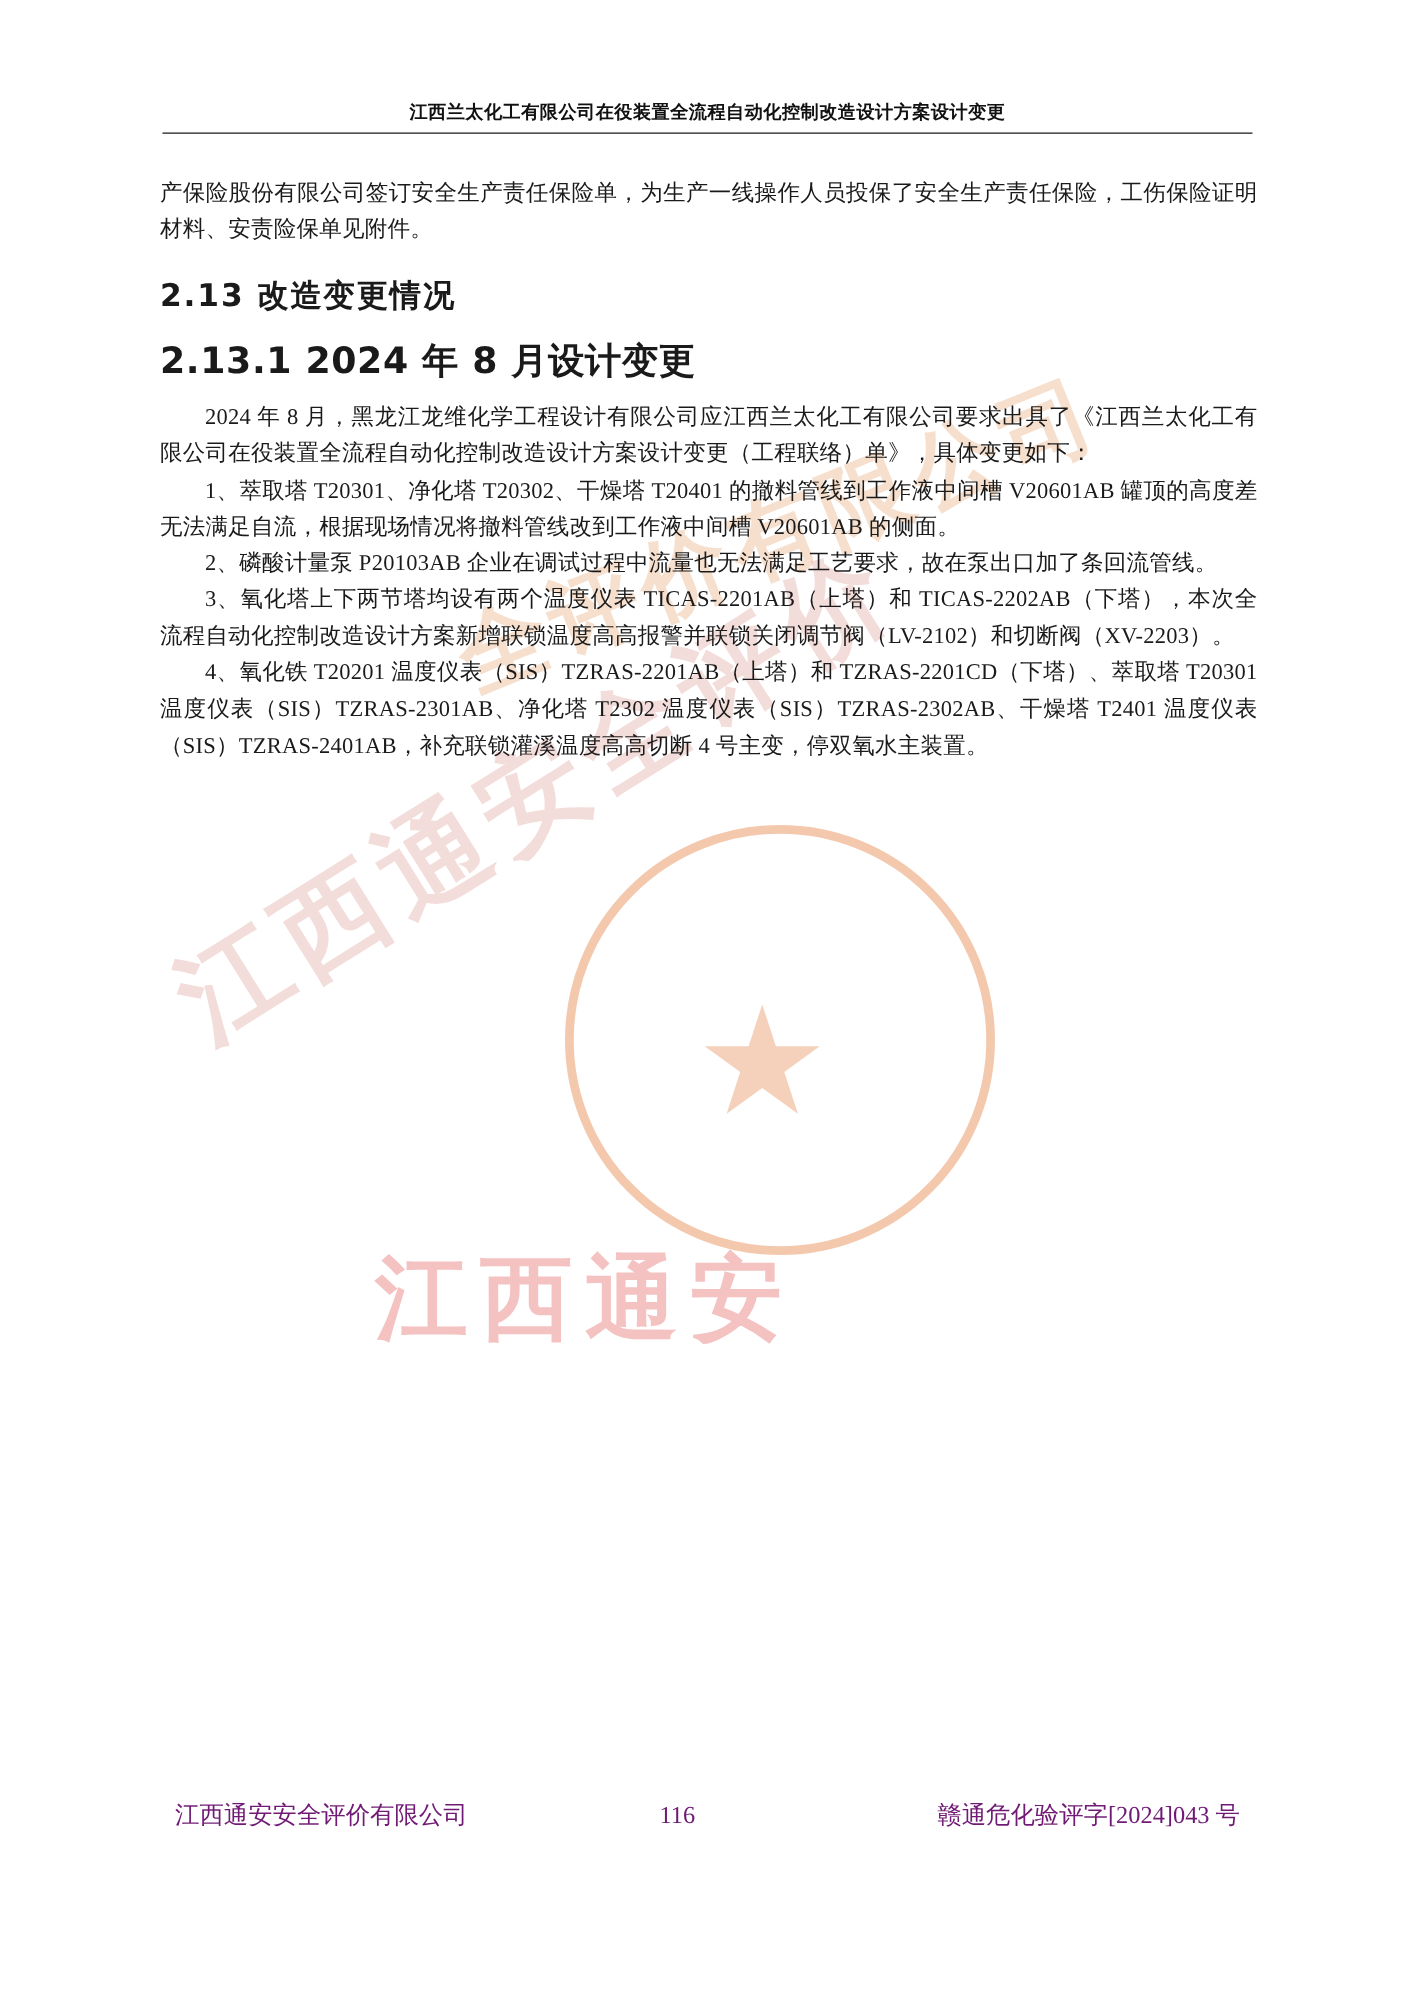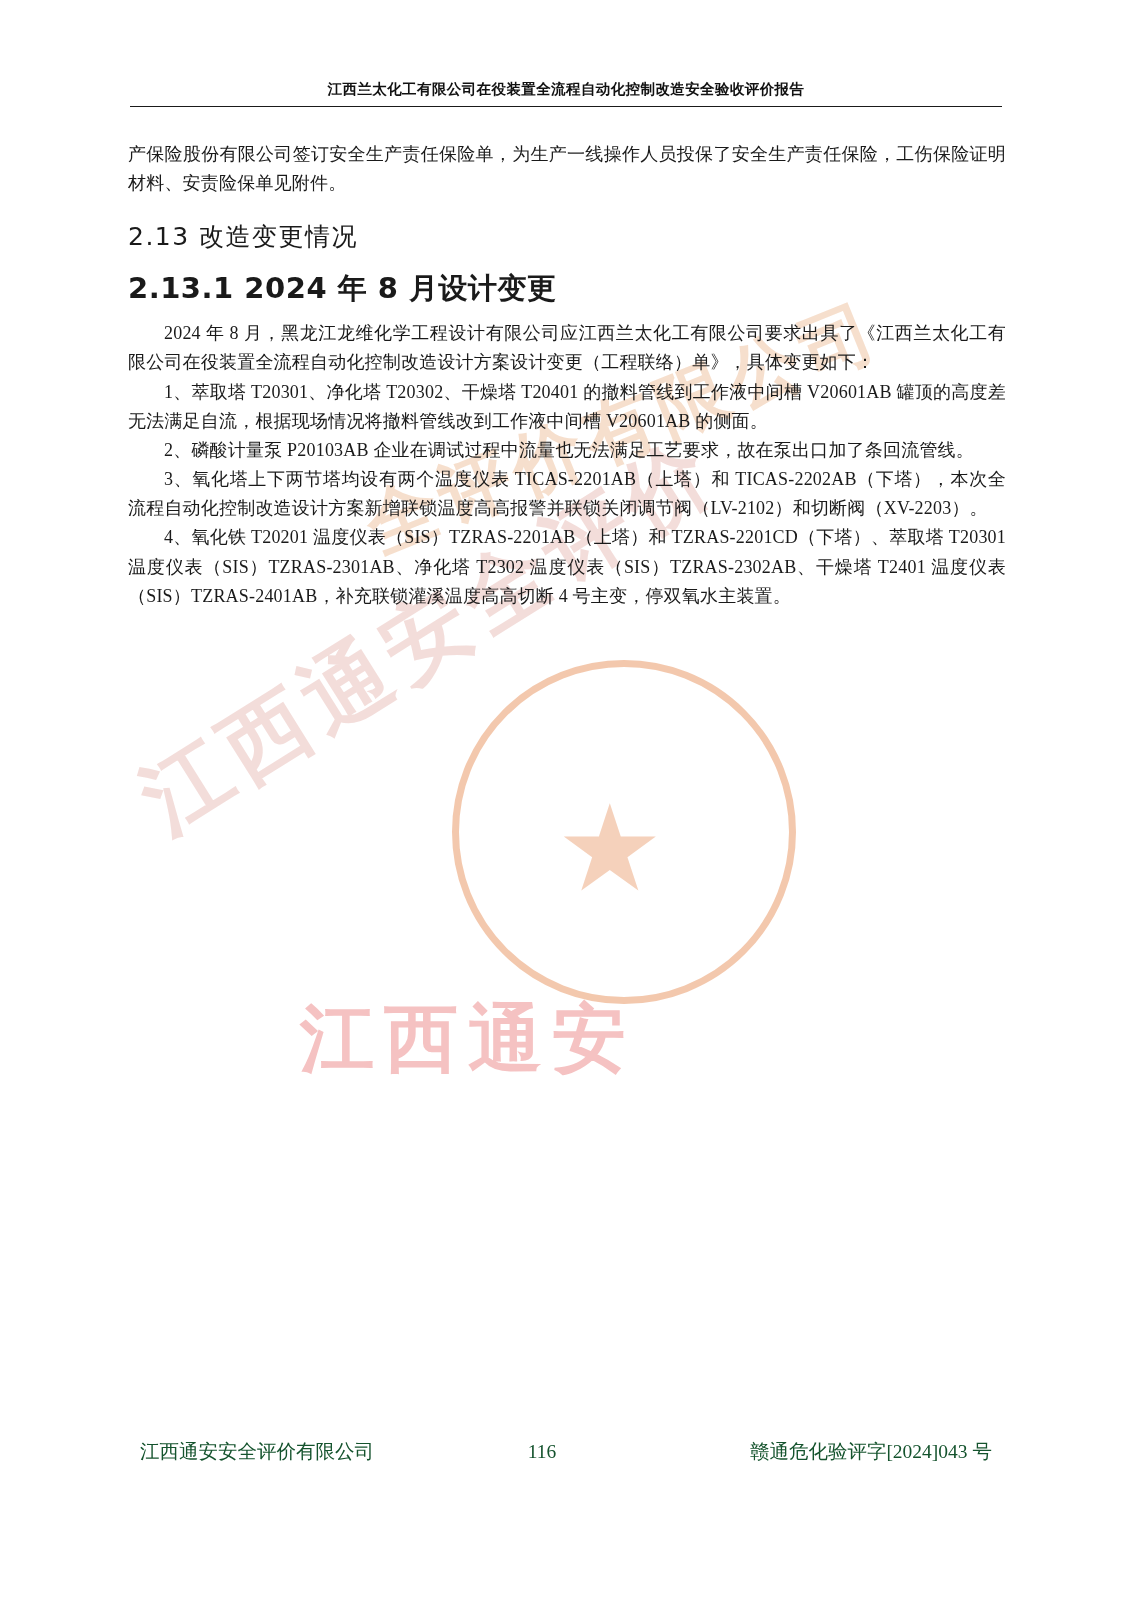--- a/index.html
+++ b/index.html
@@ -59,21 +59,21 @@
     text-align: justify;
     text-justify: inter-ideograph;
     letter-spacing: 0.2px;
   }
   p.indent {
     text-indent: 2em;
   }
   .h2 {
     font-family: "DejaVu Sans", "Liberation Sans", sans-serif;
     font-size: 25px;
-    font-weight: 400;
+    font-weight: 700;
     margin: 22px 0 10px 0;
     letter-spacing: 1.5px;
   }
   .h3 {
     font-family: "DejaVu Sans", "Liberation Sans", sans-serif;
     font-size: 29px;
     font-weight: 700;
     margin: 16px 0 10px 0;
     letter-spacing: 0.5px;
   }
@@ -82,21 +82,21 @@
   .footer {
     position: absolute;
     left: 140px;
     top: 1438px;
     width: 852px;
     display: flex;
     align-items: baseline;
     justify-content: space-between;
     font-size: 19.5px;
     font-family: "Liberation Serif", "DejaVu Serif", serif;
-    color: #14532d;
+    color: #701a75;
   }
   .footer-left { white-space: nowrap; }
   .footer-center { white-space: nowrap; margin-left: -40px; }
   .footer-right { white-space: nowrap; }
 
   
   .wm-layer {
     position: absolute;
     inset: 0;
     pointer-events: none;
@@ -165,21 +165,21 @@
 
   <div class="wm-layer">
     <div class="wm-ring"></div>
     <div class="wm-star">★</div>
     <div class="wm-arc-text">全评价有限公司</div>
     <div class="wm-diag">江西通安全评价</div>
     <div class="wm-red">江西通安</div>
   </div>
 
   <div class="header">
-    <div class="header-text">江西兰太化工有限公司在役装置全流程自动化控制改造安全验收评价报告</div>
+    <div class="header-text">江西兰太化工有限公司在役装置全流程自动化控制改造设计方案设计变更</div>
     <div class="header-rule"></div>
   </div>
 
   <div class="content">
     <p class="para">产保险股份有限公司签订安全生产责任保险单，为生产一线操作人员投保了安全生产责任保险，工伤保险证明材料、安责险保单见附件。</p>
 
     <div class="h2">2.13 改造变更情况</div>
     <div class="h3">2.13.1 2024 年 8 月设计变更</div>
 
     <p class="para indent">2024 年 8 月，黑龙江龙维化学工程设计有限公司应江西兰太化工有限公司要求出具了《江西兰太化工有限公司在役装置全流程自动化控制改造设计方案设计变更（工程联络）单》，具体变更如下：</p>

